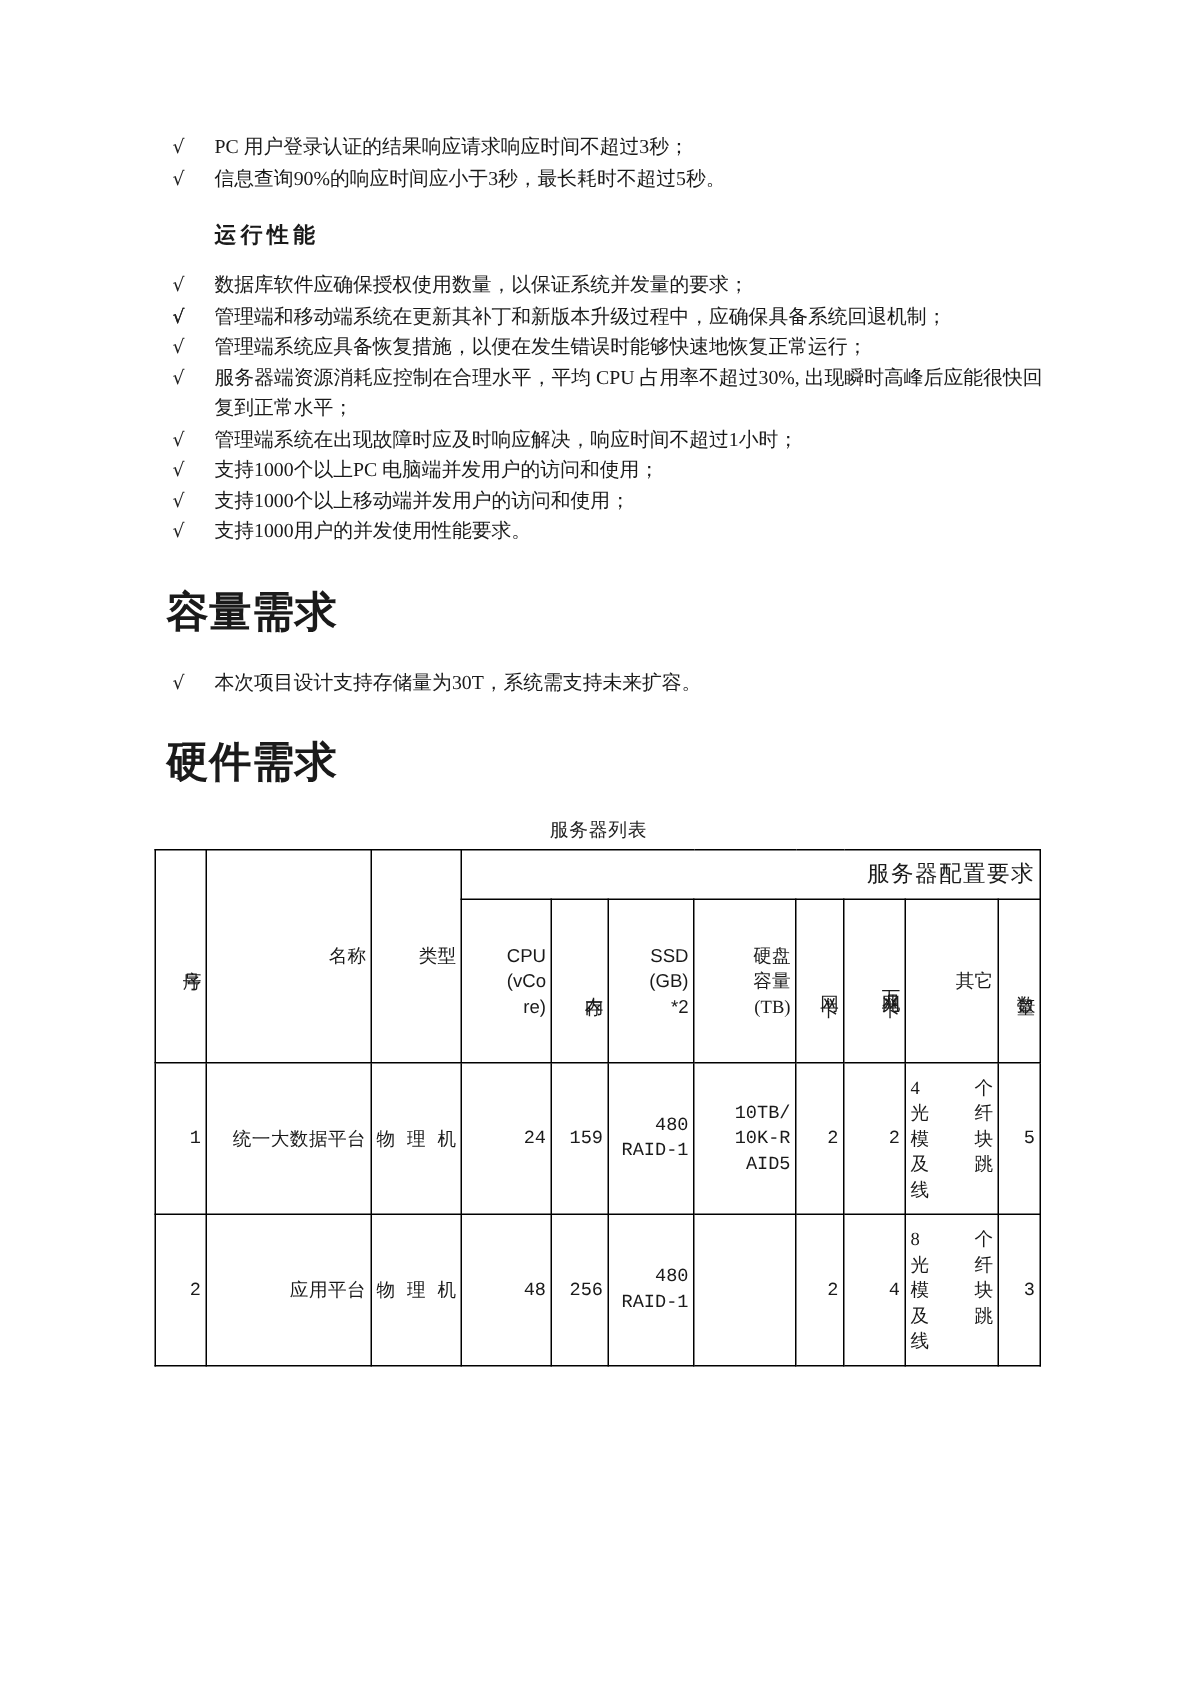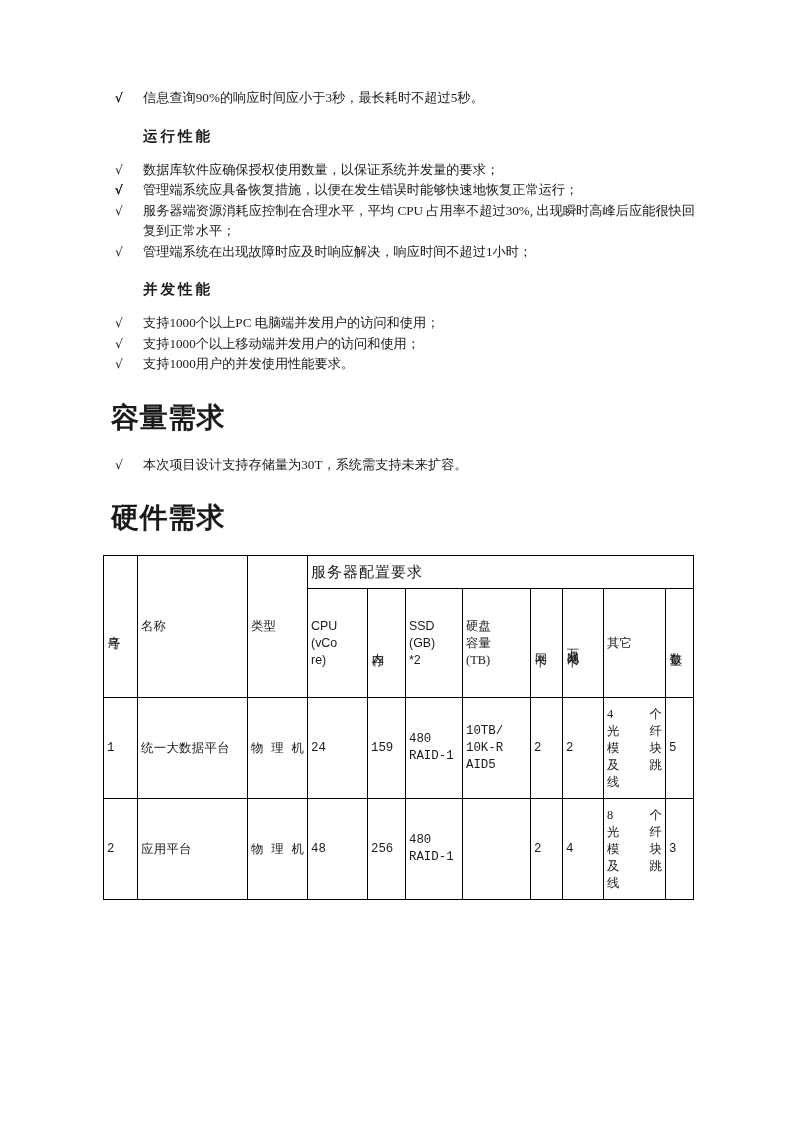--- a/index.html
+++ b/index.html
@@ -79,21 +79,21 @@
     margin: 0 auto 0 0;
     table-layout: fixed;
   }
   table.srv td, table.srv th {
     border: 1px solid #000;
     font-weight: normal;
     font-size: 12.4px;
     line-height: 17px;
     padding: 2px 3px;
     vertical-align: middle;
-    text-align: left;
+    text-align: right;
     color: #1a1a1a;
     overflow: hidden;
   }
   table.srv th.grouphdr {
     font-size: 15px;
     height: 28px;
     letter-spacing: 1px;
   }
   .vtext {
     writing-mode: vertical-rl;
@@ -144,55 +144,56 @@
   .other-cell span { display: block; }
 </style>
 </head>
 <body>
 
 <div class="page">
 
   <ul class="checks">
     <li>
       <span class="tick">√</span>
+      <span>PC 用户登录认证的结果响应请求响应时间不超过3秒；</span>
     </li>
     <li>
       <span class="tick">√</span>
       <span>信息查询90%的响应时间应小于3秒，最长耗时不超过5秒。</span>
     </li>
   </ul>
 
   <h3 class="sub">运行性能</h3>
 
   <ul class="checks">
     <li>
       <span class="tick">√</span>
       <span>数据库软件应确保授权使用数量，以保证系统并发量的要求；</span>
     </li>
     <li>
       <span class="tick">√</span>
     </li>
     <li>
       <span class="tick">√</span>
+      <span>管理端和移动端系统在更新其补丁和新版本升级过程中，应确保具备系统回退机制；</span>
     </li>
     <li>
       <span class="tick">√</span>
       <span>管理端系统应具备恢复措施，以便在发生错误时能够快速地恢复正常运行；</span>
     </li>
     <li>
       <span class="tick">√</span>
       <span>服务器端资源消耗应控制在合理水平，平均 CPU 占用率不超过30%, 出现瞬时高峰后应能很快回复到正常水平；</span>
     </li>
     <li>
       <span class="tick">√</span>
       <span>管理端系统在出现故障时应及时响应解决，响应时间不超过1小时；</span>
     </li>
   </ul>
 
-  <h3 class="sub">并发性能</h3>
 
   <ul class="checks">
     <li>
       <span class="tick">√</span>
       <span>支持1000个以上PC 电脑端并发用户的访问和使用；</span>
     </li>
     <li>
       <span class="tick">√</span>
       <span>支持1000个以上移动端并发用户的访问和使用；</span>
     </li>
@@ -206,20 +207,21 @@
 
   <ul class="checks">
     <li>
       <span class="tick">√</span>
       <span>本次项目设计支持存储量为30T，系统需支持未来扩容。</span>
     </li>
   </ul>
 
   <h2 class="major">硬件需求</h2>
 
+  <div class="tbl-caption">服务器列表</div>
 
   <table class="srv">
     <colgroup>
       <col style="width:34px">
       <col style="width:110px">
       <col style="width:60px">
       <col style="width:60px">
       <col style="width:38px">
       <col style="width:57px">
       <col style="width:68px">

